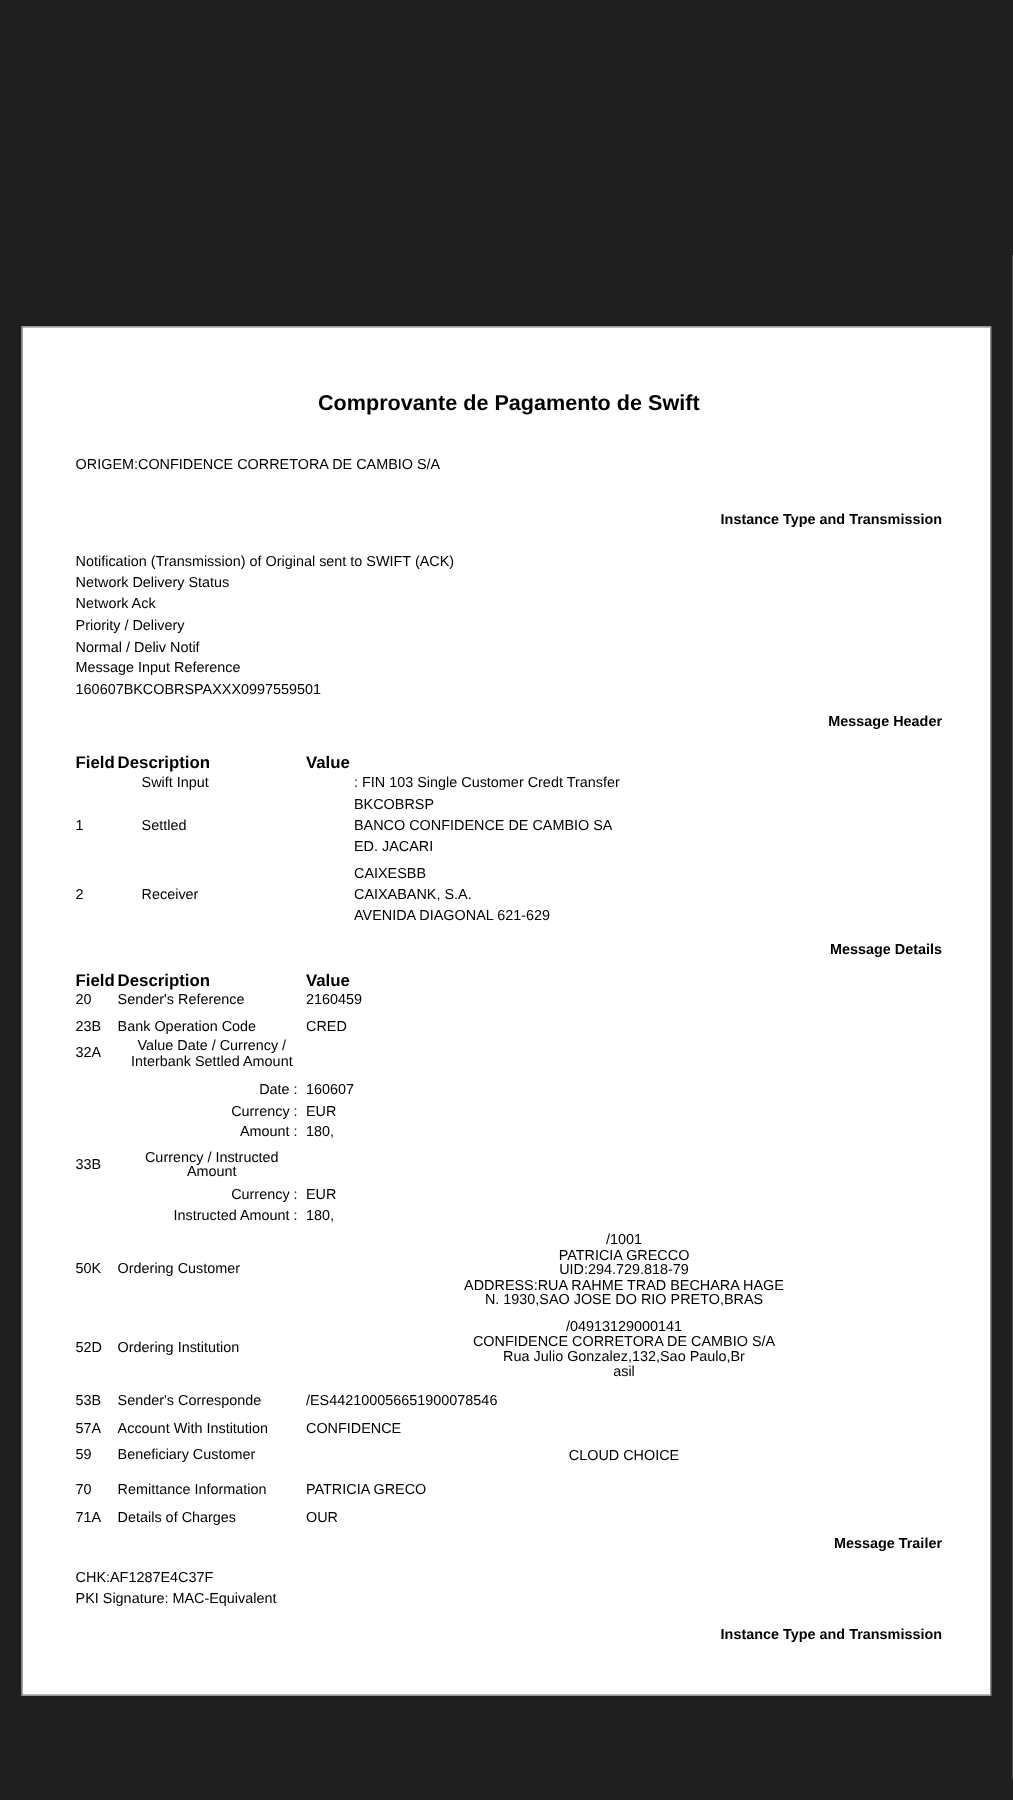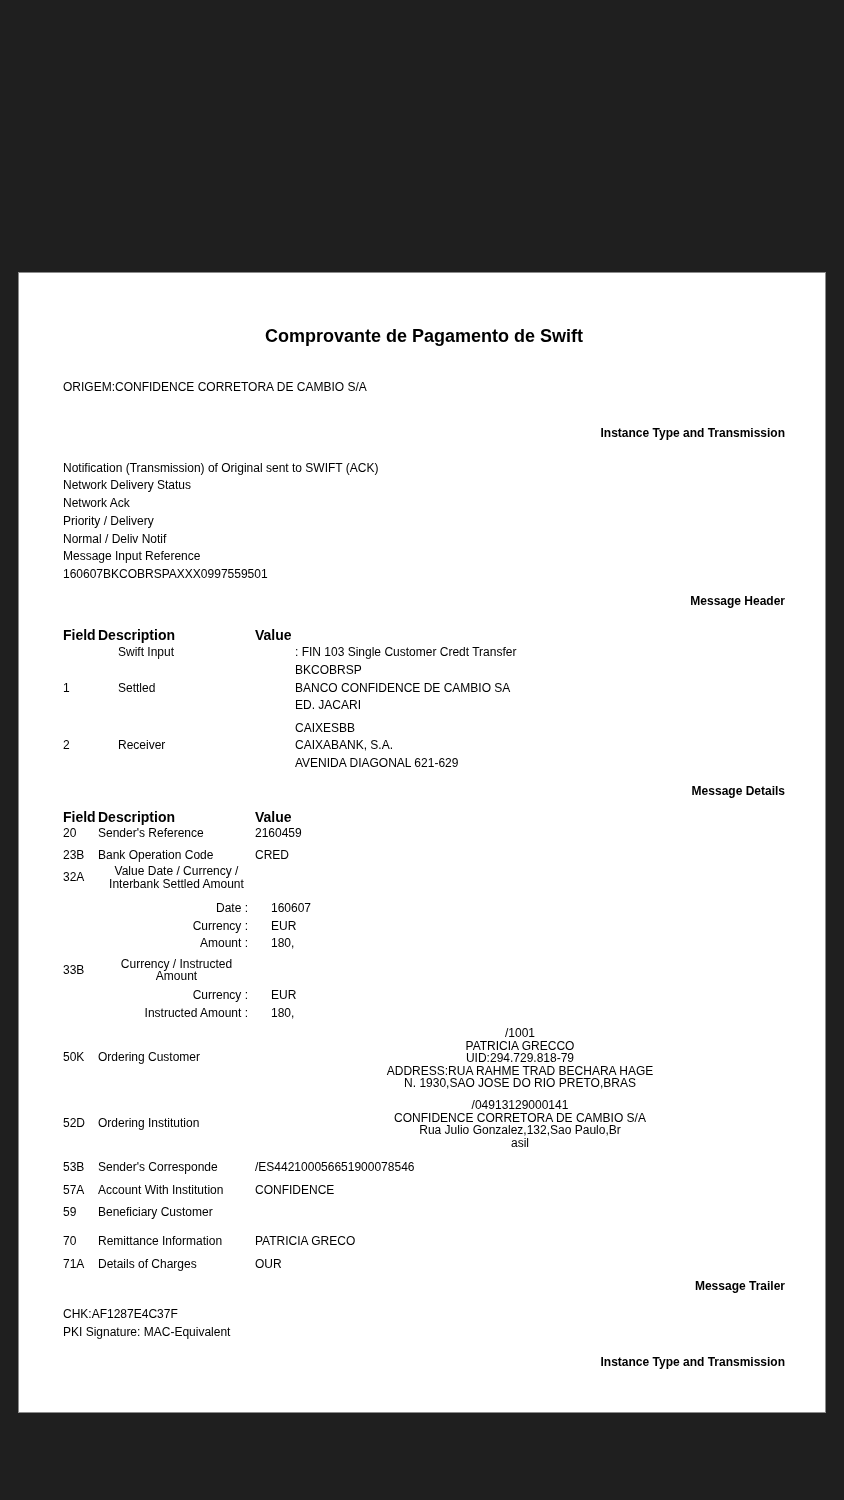--- a/index.html
+++ b/index.html
@@ -56,21 +56,21 @@
   .md .drow:nth-child(3){margin-top:0;}
   .md .drow:nth-child(6){margin-top:10px;}
   .md .drow:nth-child(7){margin-top:10px;}
   .md .drow:nth-child(10){margin-top:11px;}
 
   .ln{line-height:17.7px;}
   .lnc{line-height:12.4px;text-align:center;}
 
   .subrows{margin-top:10px;}
   .md .drow:nth-child(4) .subrows{margin-top:4px;}
-  .subrow{display:flex;line-height:17.7px;gap:16px;}
+  .subrow{display:flex;line-height:17.7px;}
   .sublabel{width:185px;flex:none;text-align:right;margin-right:7px;}
   .subvalue{flex:1;min-width:0;}
 
   .trailer{margin-top:11px;margin-bottom:12px;}
   .trailer .ln{line-height:17.7px;}
 </style>
 </head>
 <body style="background: rgb(31, 31, 31);">
 
 <div class="viewport">
@@ -270,20 +270,21 @@
                 </div>
               </div>
             </div>
             <div class="drow">
               <div class="cols">
                 <div class="c-field ln">59</div>
                 <div class="c-desc">
                   <div class="ln">Beneficiary Customer</div>
                 </div>
                 <div class="c-value">
+                  <div class="lnc">CLOUD CHOICE</div>
                 </div>
               </div>
             </div>
             <div class="drow">
               <div class="cols">
                 <div class="c-field ln">70</div>
                 <div class="c-desc">
                   <div class="ln">Remittance Information</div>
                 </div>
                 <div class="c-value">

